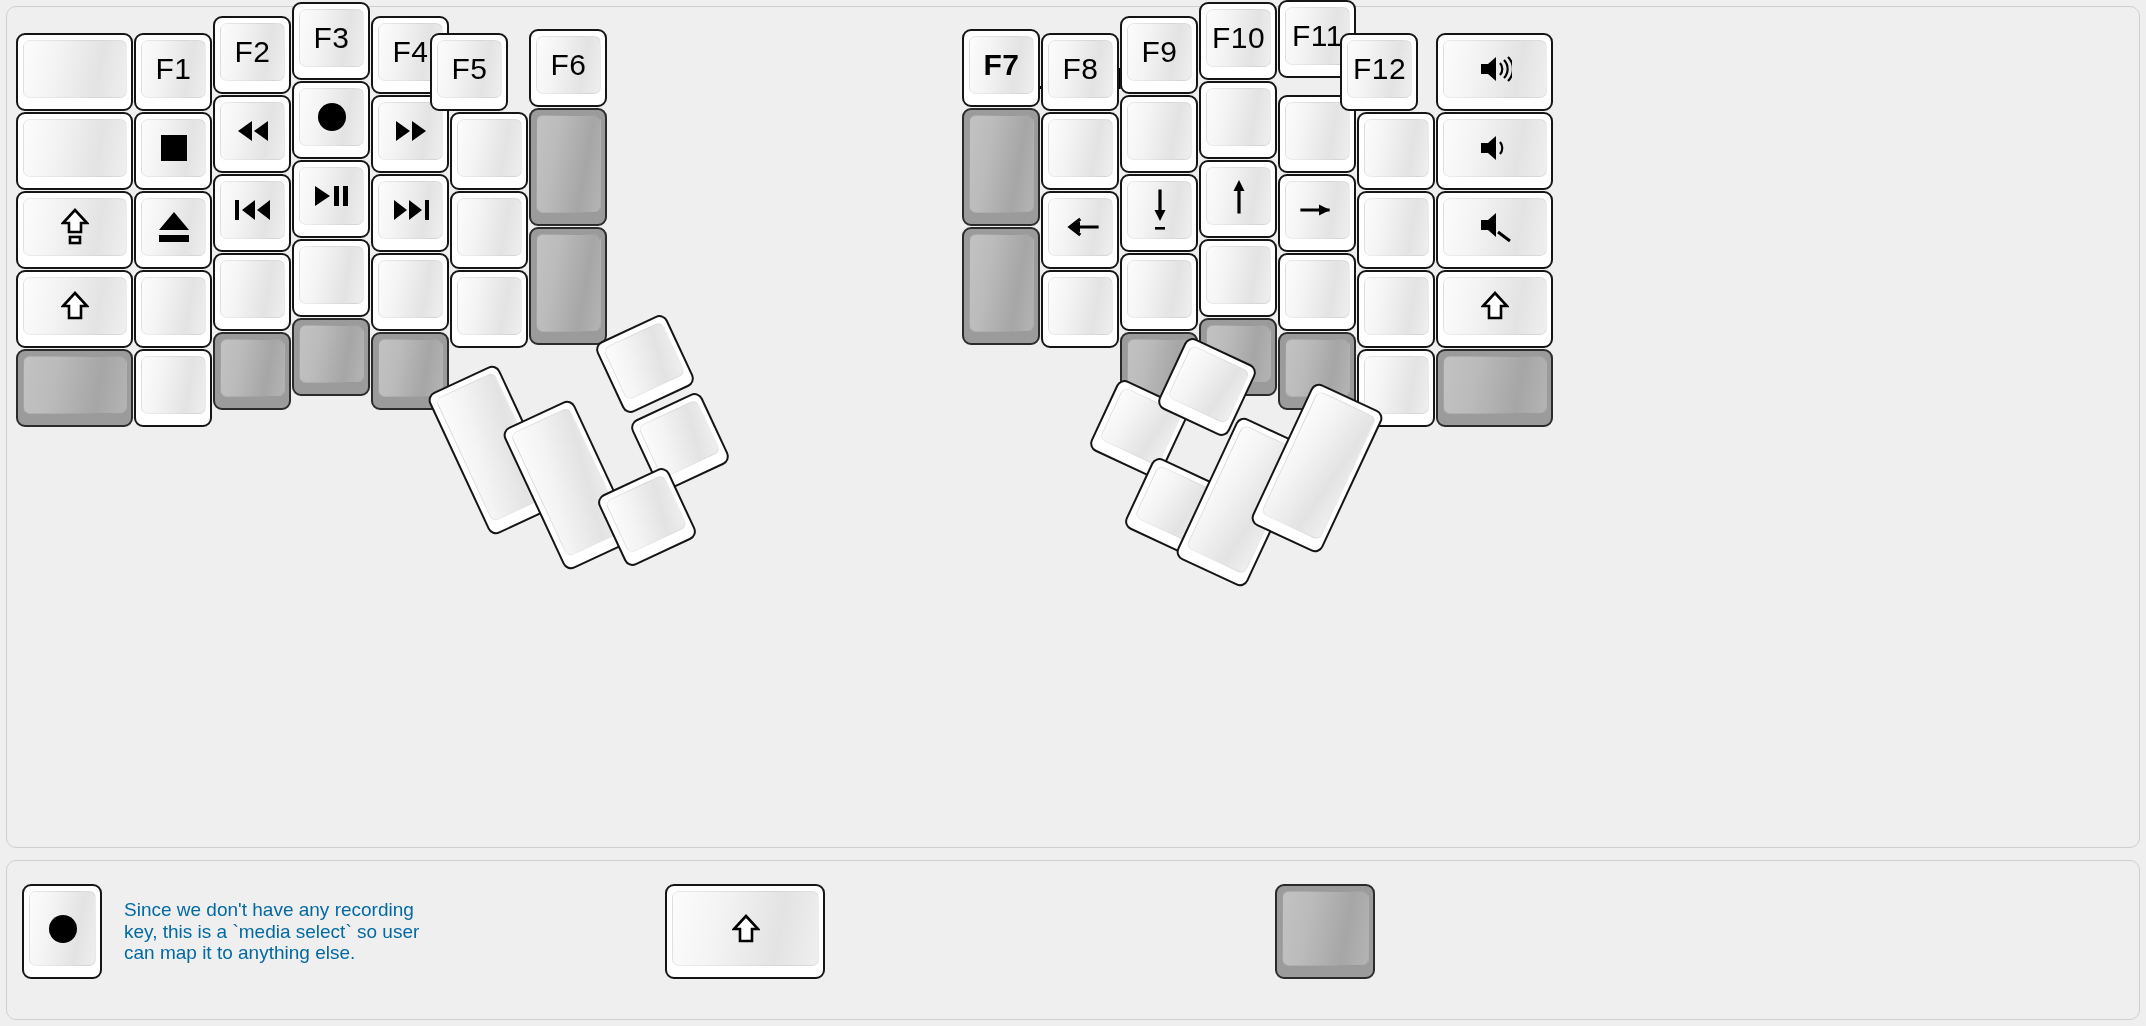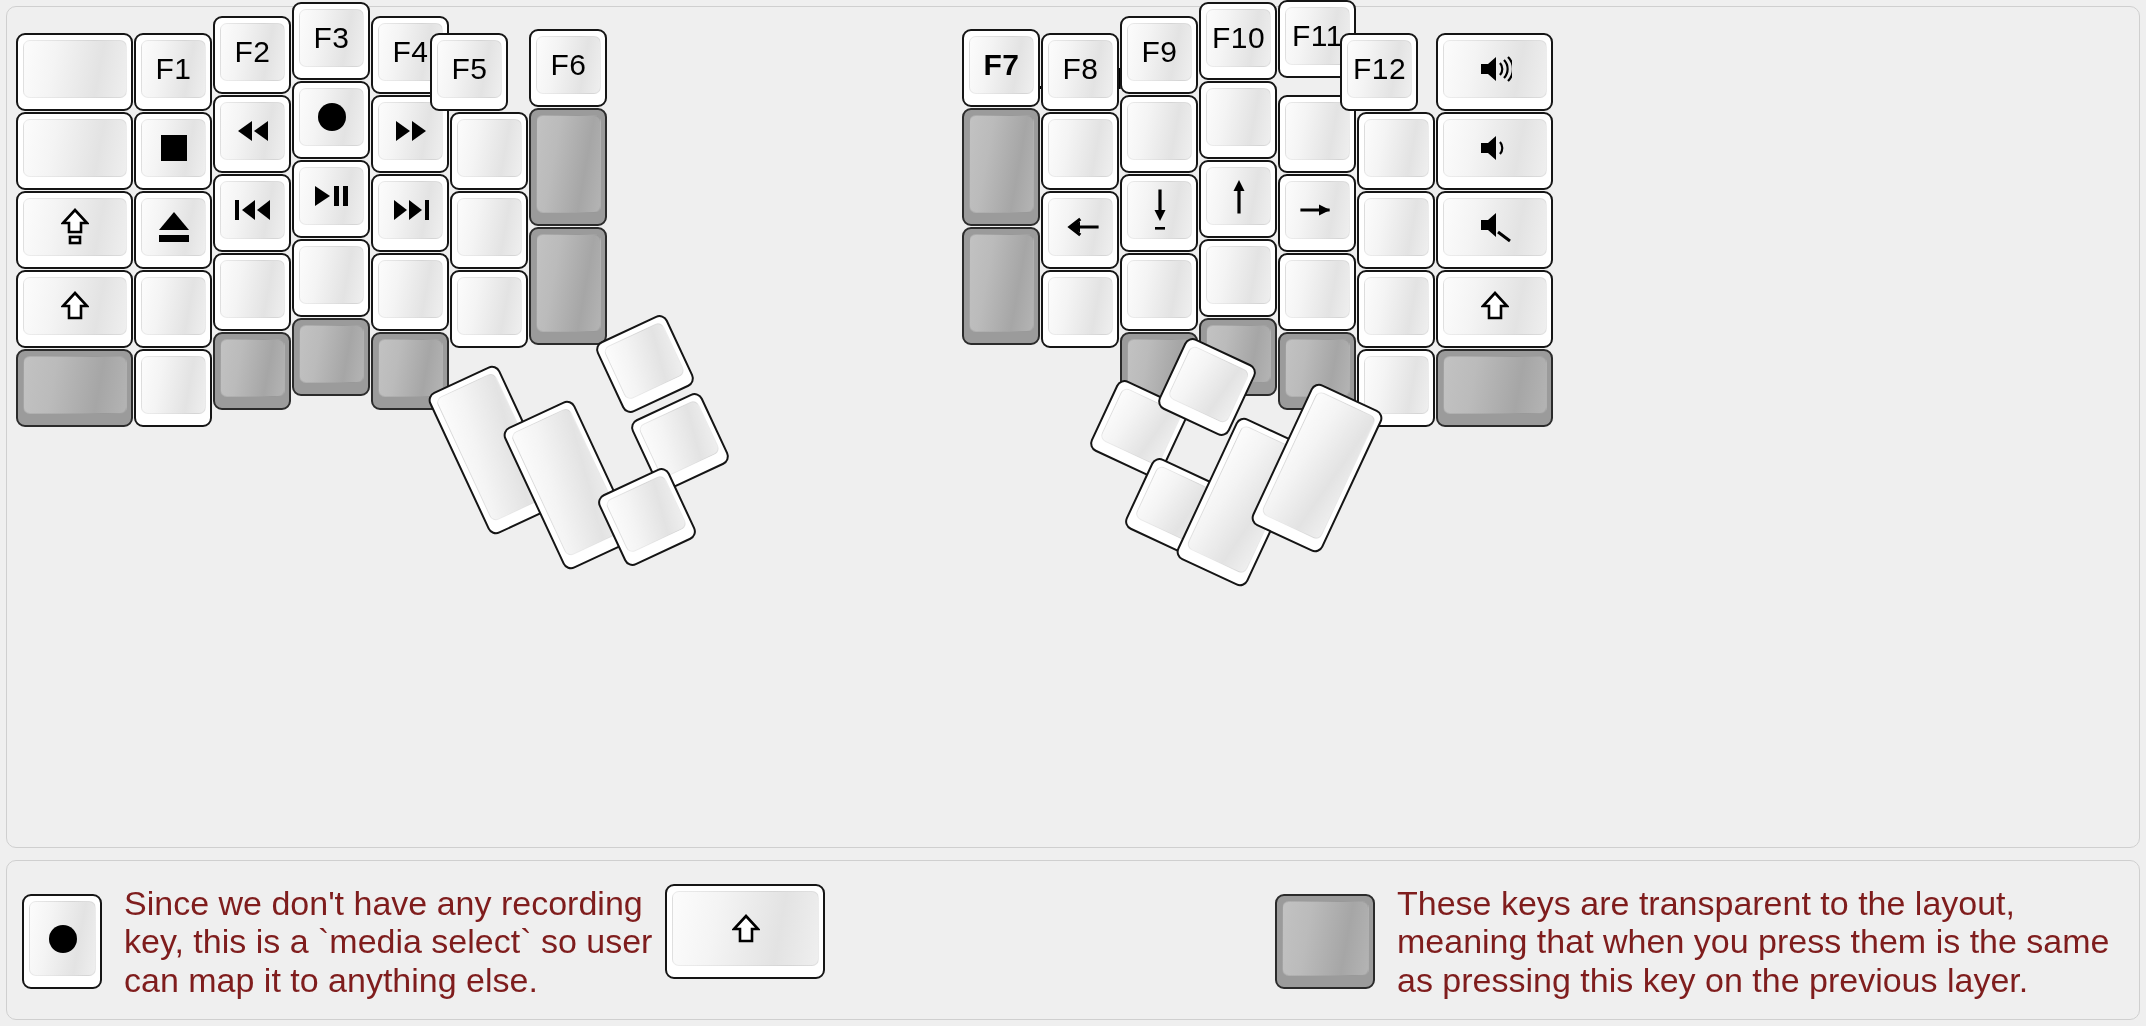--- a/index.html
+++ b/index.html
@@ -72,23 +72,23 @@
   }
 
   
   .legend-item{position:absolute;display:flex;align-items:center;}
   .legend-key{
     position:relative;
     flex:0 0 auto;
     margin-right:22px;
   }
   .legend-text{
-    font-size:34px;
+    font-size:19px;
     line-height:1.13;
-    color:#7f1d1d;
+    color:#0369a1;
     white-space:pre-line;
   }
 </style>
 </head>
 <body>
 
 <div id="root">
 
   <div class="panel" id="board-panel"></div>
   <div class="panel" id="legend-panel"></div>
@@ -534,19 +534,16 @@
                 </svg>
               </span>
             </span>
           </div>
         </div>
       </div>
       <div class="legend-item" style="left: 1275px; top: 884px;">
         <div class="key trans legend-key" style="left: 0px; top: 0px; width: 100px; height: 95px; position: relative;">
           <div class="cap"></div>
         </div>
-        <div class="legend-text">These keys are transparent to the layout,
-meaning that when you press them is the same
-as pressing this key on the previous layer.</div>
       </div>
     </div>
 
 </div>
 
 </body></html>

